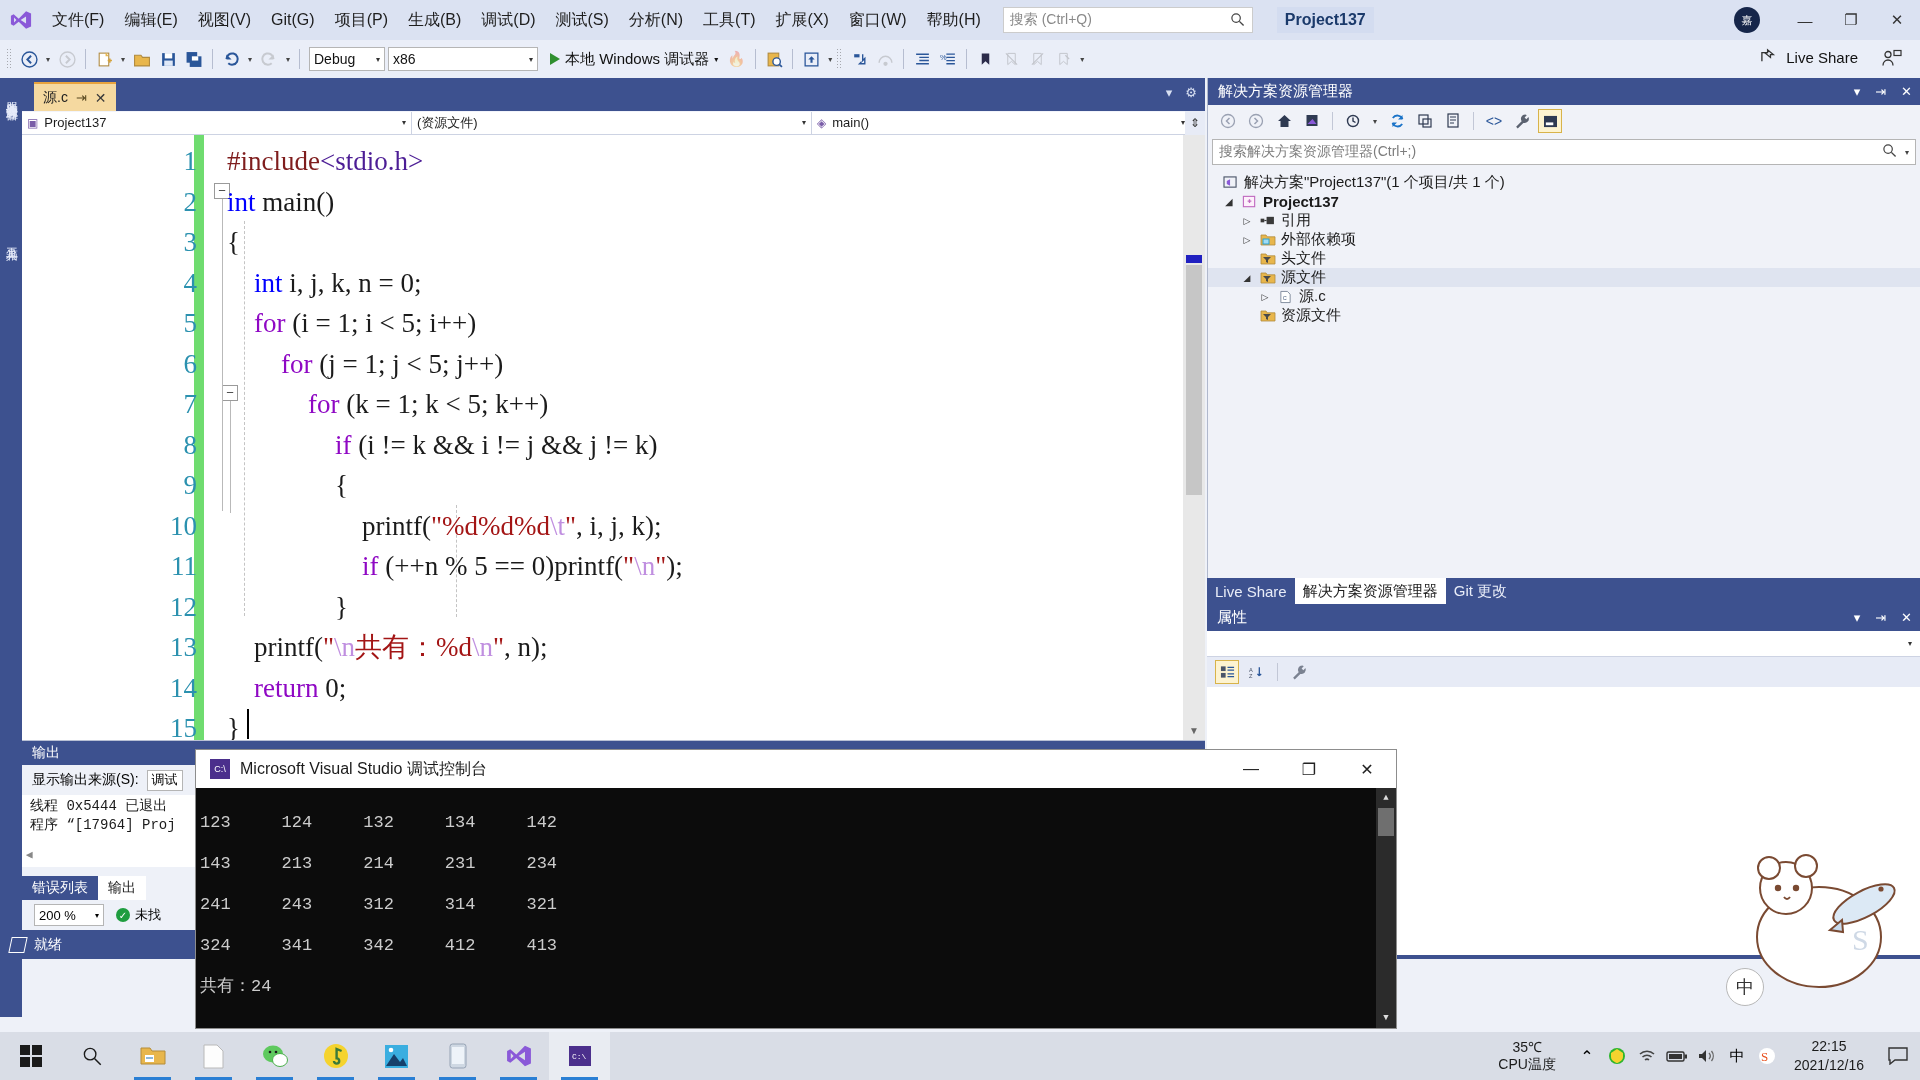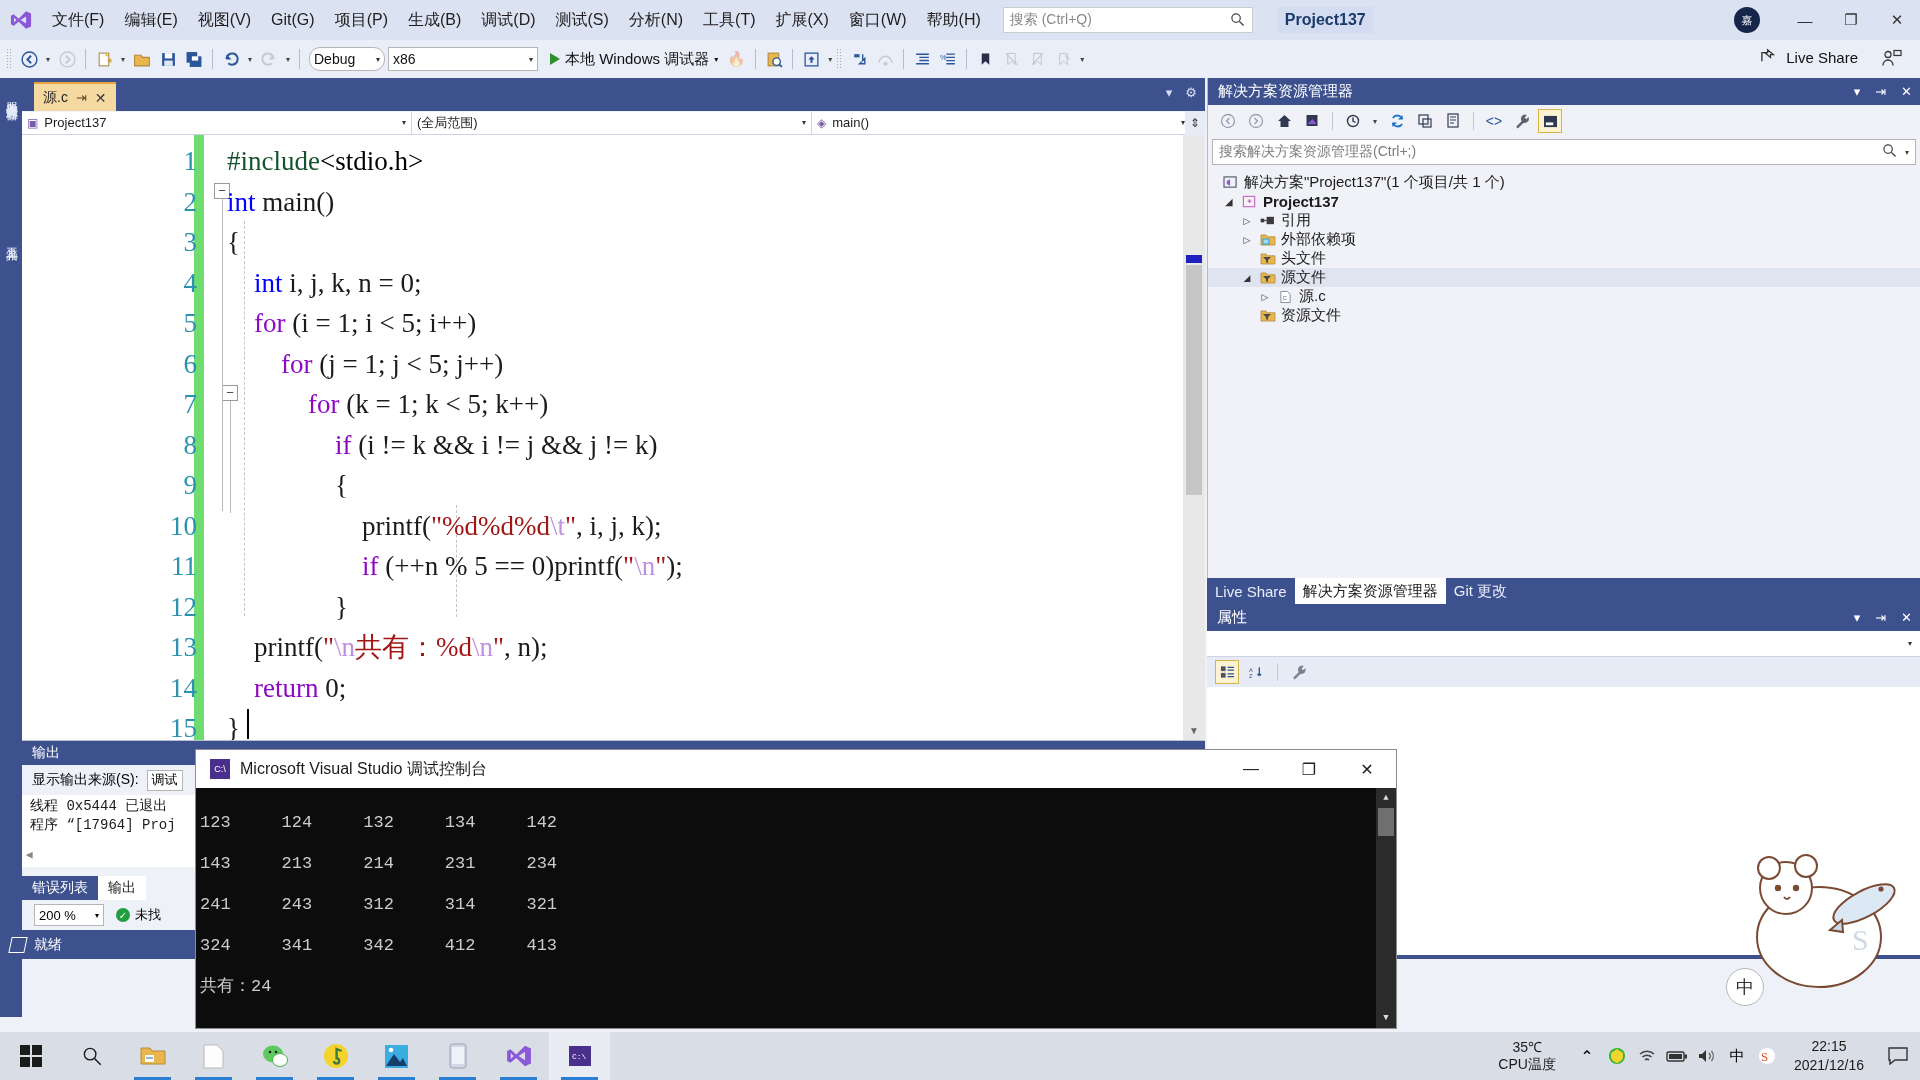--- a/index.html
+++ b/index.html
@@ -55,21 +55,21 @@
   .tb-ico.dim{ opacity:.35; }
   .tb-caret{ width:12px; height:26px; display:flex; align-items:center; justify-content:center;
              font-size:8px; color:#444; }
   .tb-sep{ width:1px; height:20px; background:#b6bdd0; margin:0 5px; }
   .combo{
     height:24px; background:#fff; border:1px solid #b5b5b5; display:flex;
     align-items:center; padding:0 4px; font-size:14px; color:#111; position:relative;
   }
   .combo .cv{ flex:1; }
   .combo .ca{ font-size:8px; color:#333; margin-left:6px; }
-  .combo.dbg{ width:76px;border-radius:11px; }
+  .combo.dbg{ width:76px; }
   .combo.plat{ width:150px; }
   .run-btn{ display:flex; align-items:center; gap:5px; padding:0 6px; height:26px;
             font-size:15px; color:#111; }
   .tri{ width:0;height:0;border-left:10px solid #2f8f2f;border-top:6px solid transparent;border-bottom:6px solid transparent;}
   .liveshare{
     position:absolute; right:62px; top:7px; display:flex; align-items:center; gap:7px;
     font-size:15px; color:#111;
   }
   .ls-person{ position:absolute; right:18px; top:9px; color:#333; font-size:16px;}
 
@@ -129,22 +129,22 @@
   .changebar{ position:absolute; left:172px; top:0; width:10px; height:605px; background:#6fdc6f; }
   .code{
     position:absolute; left:205px; top:6px; width:960px;
     font-family:"Liberation Serif", serif; font-size:27px; line-height:40.5px;
     white-space:pre; color:#1b1b1b; letter-spacing:0px;
   }
   .code .kw{ color:#0000ff; }
   .code .kw2{ color:#8f08c4; }
   .code .str{ color:#a31515; }
   .code .esc{ color:#c08fe0; }
-  .code .hdr{ color:#000000; }
-  .code .pp{ color:#14532d; }
+  .code .hdr{ color:#4c1d95; }
+  .code .pp{ color:#7f1d1d; }
   .fold-box{
     position:absolute; width:16px; height:16px; border:1px solid #9a9a9a; background:#fff;
     display:flex; align-items:center; justify-content:center; font-size:13px; color:#444; line-height:10px;
   }
   .vline{ position:absolute; width:1px; background:#b9b9b9; }
   .dline{ position:absolute; width:0; border-left:1px dashed #c4c4c4; }
   .caret{ position:absolute; width:2px; background:#000; }
 
   
   .ed-vscroll{
@@ -496,21 +496,21 @@
     </div>
   </div>
 
   <div class="navbar">
     <div class="navsel s1">
       <span class="ic">▣</span>
       <span>Project137</span>
       <span class="arw">▾</span>
     </div>
     <div class="navsel s2">
-      <span>(全局范围)</span>
+      <span>(资源文件)</span>
       <span class="arw">▾</span>
     </div>
     <div class="navsel s3">
       <span class="ic">◈</span>
       <span>main()</span>
       <span class="arw">▾</span>
     </div>
     <div class="split-btn">⇕</div>
   </div>
 

